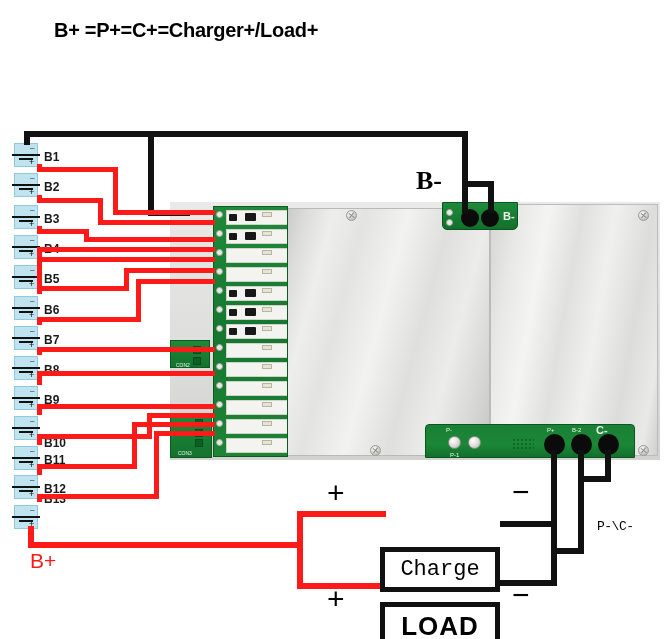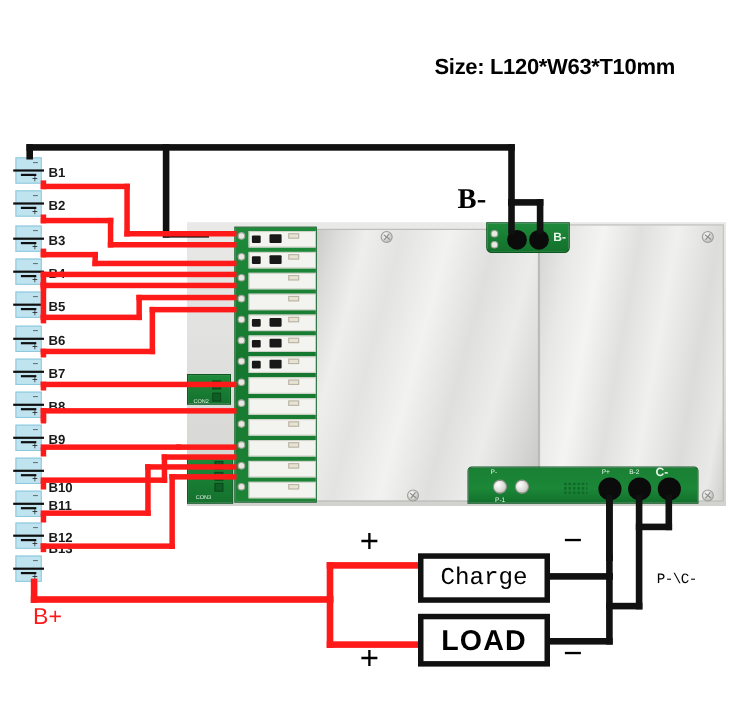--- a/index.html
+++ b/index.html
@@ -292,20 +292,21 @@
   
   .devbox {
     position: absolute;
     background: #ffffff;
     border: 5px solid #111111;
     box-sizing: border-box;
     display: flex;
     align-items: center;
     justify-content: center;
     color: #000;
+    margin-top: 44px;
   }
   #box-charge {
     left: 380px; top: 503px;
     width: 120px; height: 45px;
   }
   #box-charge .txt {
     font-family: "Liberation Mono", monospace;
     font-size: 22px;
   }
   #box-load {
@@ -317,21 +318,21 @@
     font-size: 26px;
     font-weight: bold;
     letter-spacing: 1px;
   }
 </style>
 </head>
 <body>
 
 <div id="root">
 
-  <div class="note" id="note-size">Size: L120*W63*T10mm</div>
+  <div class="note" id="note-bplus">B+ =P+=C+=Charger+/Load+</div>
 
   <div id="battery-stack">
 
     <div class="cell" style="top:142px">
       <div class="body"></div>
       <div class="minus-sign">–</div>
       <div class="longbar"></div>
       <div class="shortbar"></div>
       <div class="plus-sign">+</div>
     </div>

